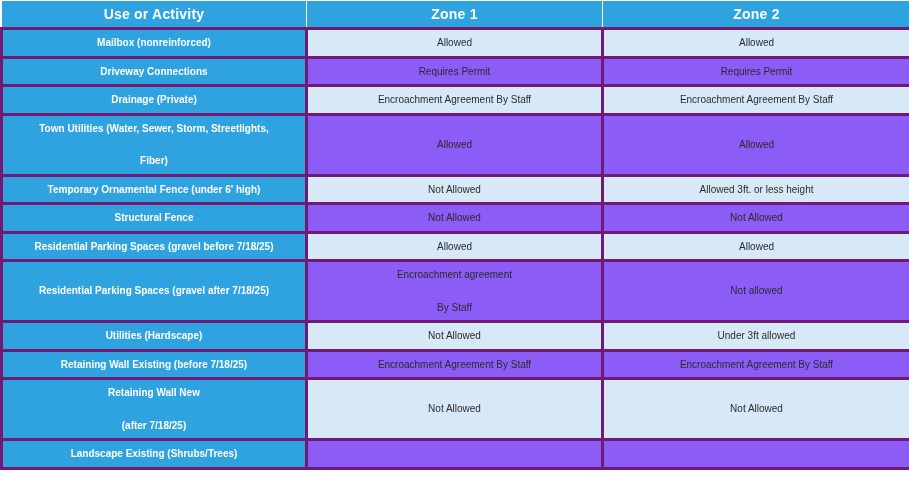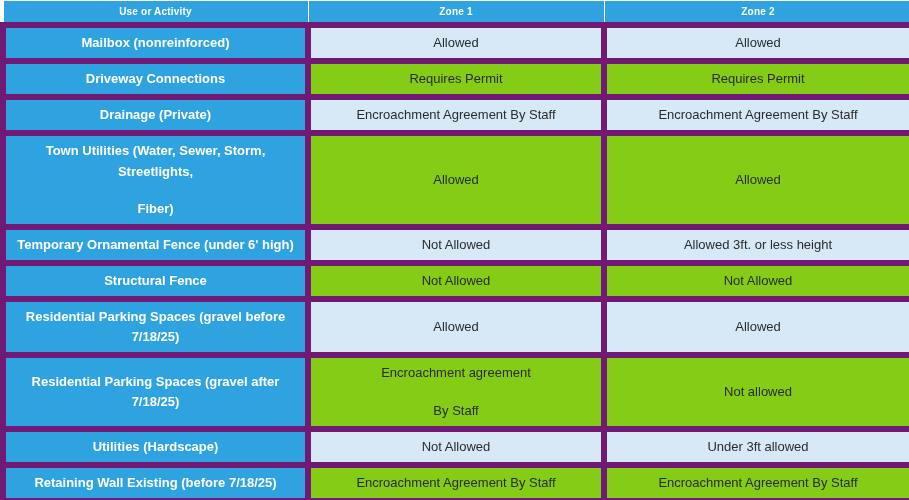--- a/index.html
+++ b/index.html
@@ -23,46 +23,46 @@
     width: 909px;
     table-layout: fixed;
   }
   table.encroachment-table col.c0 { width: 305px; }
   table.encroachment-table col.c1 { width: 296px; }
   table.encroachment-table col.c2 { width: 308px; }
 
   thead th {
     background: #2FA3E0;
     color: #ffffff;
-    font-size: 10px;
+    font-size: 14px;
     font-weight: bold;
     padding: 5px 4px;
     border: 1px solid #ffffff;
     letter-spacing: 0.2px;
   }
   tbody td {
-    font-size: 13px;
+    font-size: 10px;
     padding: 5px 6px;
-    border: 6px solid #701a75;
+    border: 3px solid #701a75;
     vertical-align: middle;
     text-align: center;
     line-height: 1.55;
   }
   tbody td.label {
     background: #2FA3E0;
     color: #ffffff;
     font-weight: bold;
     text-align: center;
   }
   tbody tr.odd td.val {
     background: #D7E9F7;
     color: #2b2b2b;
   }
   tbody tr.even td.val {
-    background: #84cc16;
+    background: #8b5cf6;
     color: #2b2b2b;
   }
   tbody td .line {
     display: block;
   }
   tbody td .line + .line {
     margin-top: 17px;
   }
 </style>
 </head>
@@ -188,20 +188,32 @@
           <td class="label">
             <span class="line">Retaining Wall Existing (before 7/18/25)</span>
           </td>
           <td class="val">
             <span class="line">Encroachment Agreement By Staff</span>
           </td>
           <td class="val">
             <span class="line">Encroachment Agreement By Staff</span>
           </td>
         </tr>
+        <tr class="odd">
+          <td class="label">
+            <span class="line">Retaining Wall New</span>
+            <span class="line">(after 7/18/25)</span>
+          </td>
+          <td class="val">
+            <span class="line">Not Allowed</span>
+          </td>
+          <td class="val">
+            <span class="line">Not Allowed</span>
+          </td>
+        </tr>
         <tr class="even">
           <td class="label">
             <span class="line">Landscape Existing (Shrubs/Trees)</span>
           </td>
           <td class="val"></td>
           <td class="val"></td>
         </tr>
       </tbody>
   </table>
 </div>

